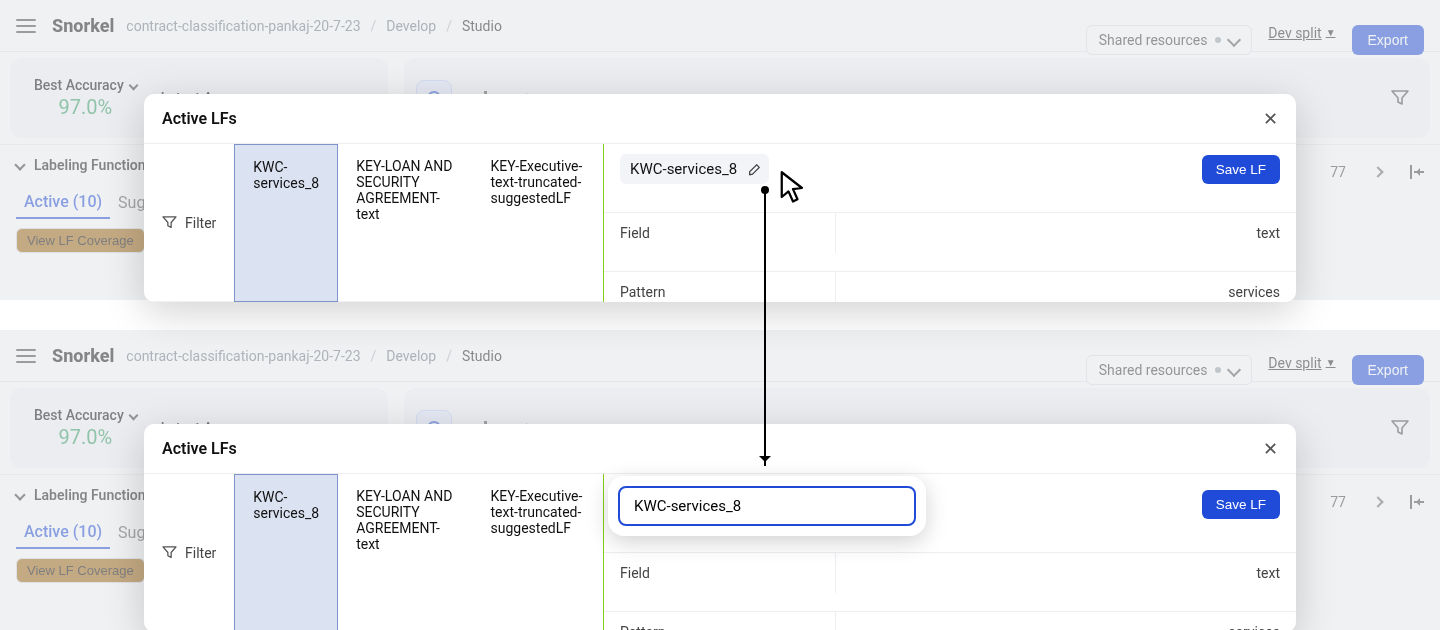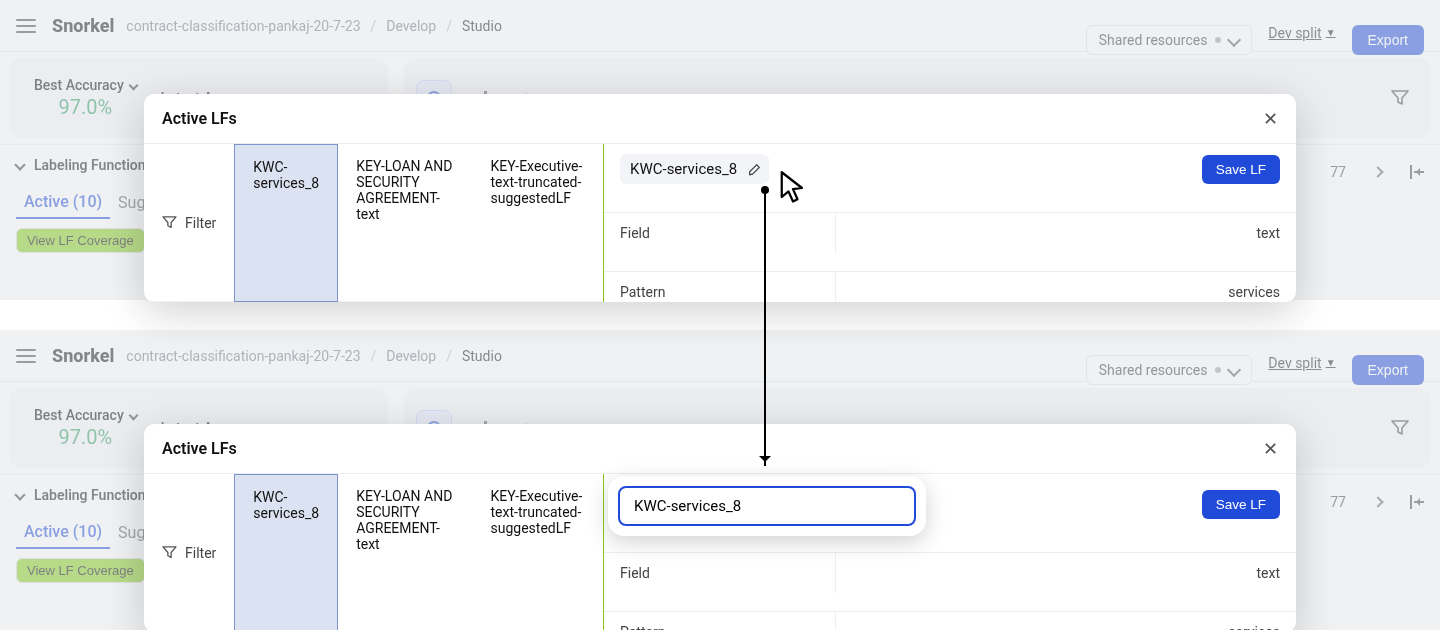--- a/index.html
+++ b/index.html
@@ -46,21 +46,21 @@
 
   
   .lf-hdr { height:40px; display:flex; align-items:center; padding:0 16px; border-top:1px solid #eef0f2;}
   .lf-hdr .chev2 { width:8px;height:8px;border-left:2px solid #333;border-bottom:2px solid #333; transform:rotate(-45deg); margin-right:10px;}
   .lf-hdr h3 { margin:0; font-size:14px; font-weight:600; }
 
   
   .tabs { display:flex; align-items:center; padding:0 16px; border-bottom:none; height:36px; position:relative;}
   .tab { padding:6px 8px; font-size:16px; color:#555; }
   .tab.active { color:#1f4bd8; border-bottom:2px solid #1f4bd8; font-weight:500; }
-  .view-btn { border:1px solid #d8dbe0; border-radius:6px; padding:4px 10px; font-size:13px; background:#84cc16; margin-top:8px;}
+  .view-btn { border:1px solid #d8dbe0; border-radius:6px; padding:4px 10px; font-size:13px; background:#a16207; margin-top:8px;}
 
   
   .right-floats { position:absolute; right:14px; top:164px; display:flex; align-items:center; gap:28px; }
   .badge77 { color:#444; font-size:14px; }
   .chev-r { width:8px;height:8px; border-top:2px solid #666;border-right:2px solid #666; transform:rotate(45deg);} 
   .collapse-ic { width:16px;height:14px;display:flex;align-items:center;gap:2px;}
   .collapse-ic span:first-child{width:2px;height:14px;background:#444;}
   .collapse-ic span:last-child{width:10px;height:2px;background:#444;position:relative;}
   .collapse-ic span:last-child::after{content:"";position:absolute;left:-2px;top:-3px;border:4px solid transparent;border-right-color:#444;}
 

